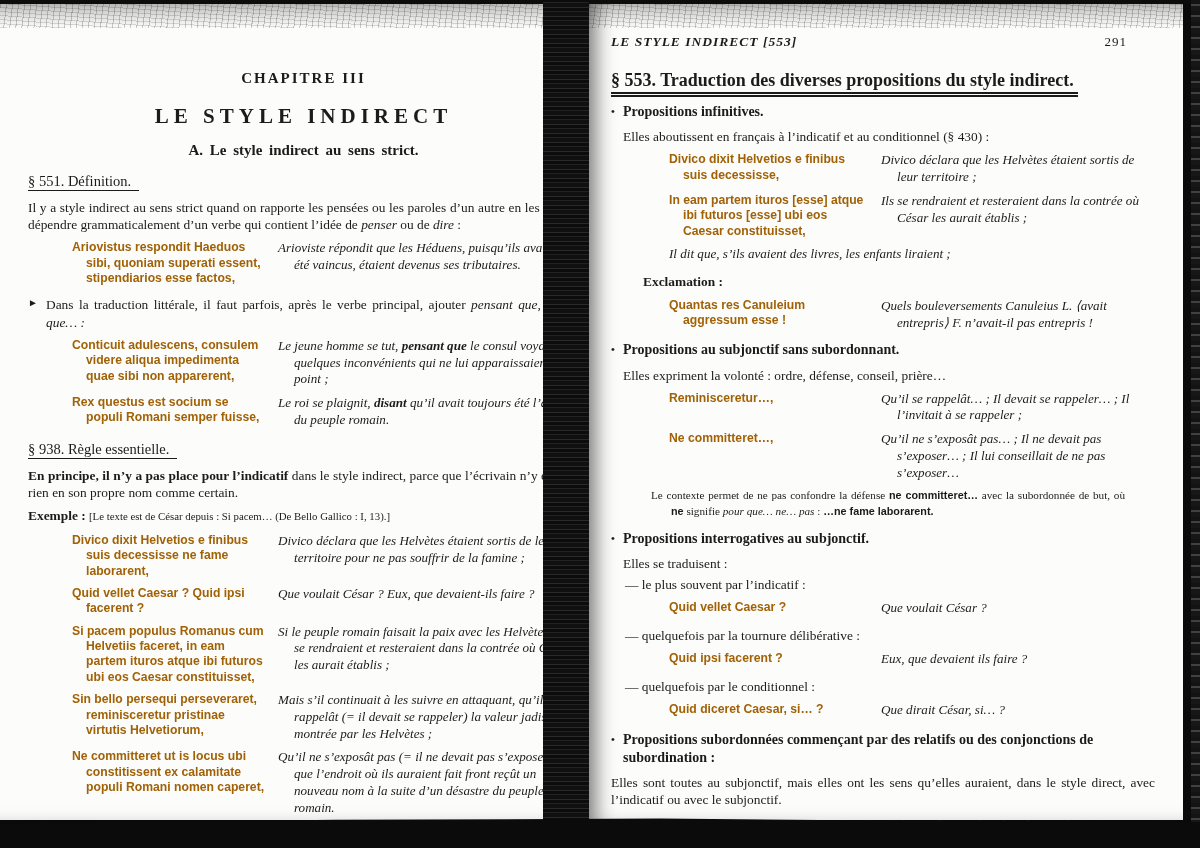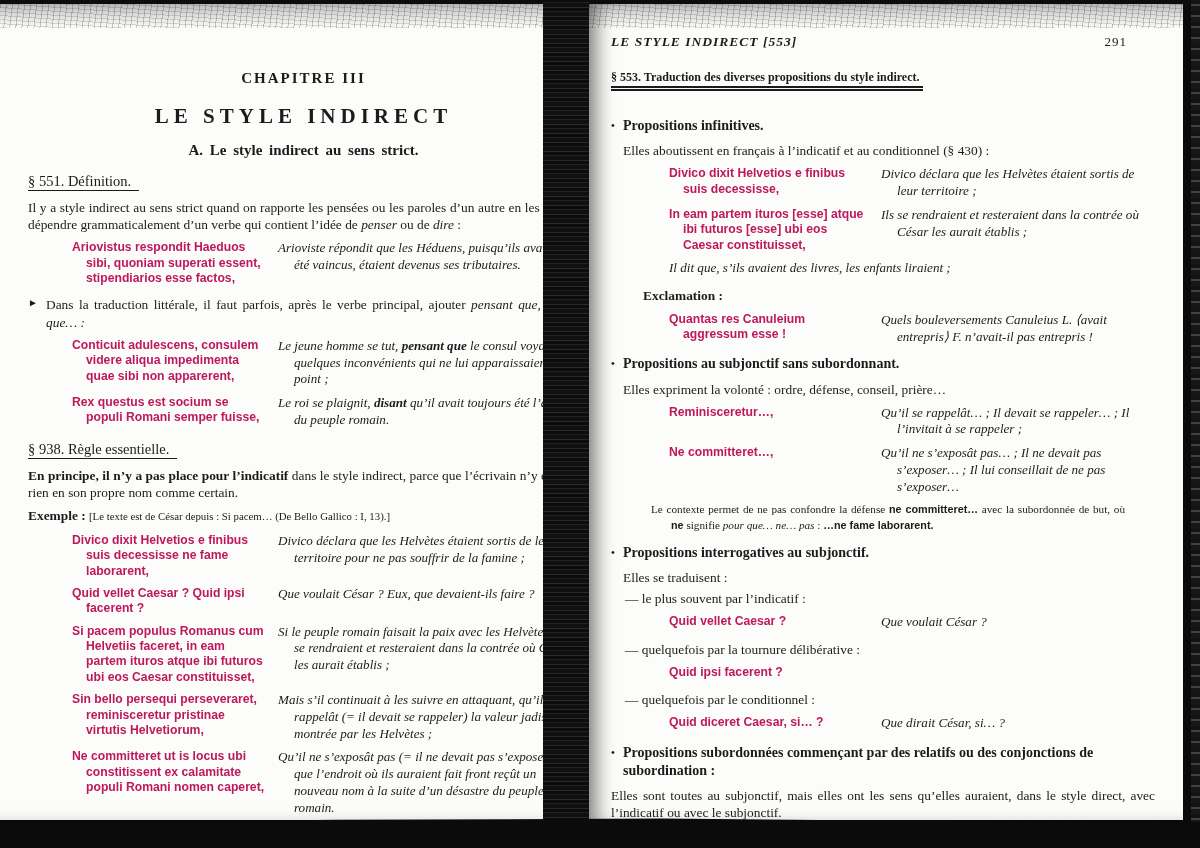--- a/index.html
+++ b/index.html
@@ -25,33 +25,33 @@
   .inner-r{padding:30px 28px 0 22px;}
 
   .chapter{text-align:center;font-weight:700;font-size:15px;letter-spacing:2px;margin:0 0 17px 0;}
   .main-title{text-align:center;font-weight:700;font-size:21px;letter-spacing:5px;margin:0 0 13px 0;}
   .sub-title{text-align:center;font-weight:700;font-size:15px;word-spacing:3px;margin:0 0 14px 0;}
   .sec-head{font-weight:400;font-size:14.5px;margin:0 0 9px 0;}
   .sec-head .ul{border-bottom:1.6px solid #1b1b1b;padding:0 8px 1px 0;}
   .body-text{font-size:13.4px;line-height:1.28;text-align:justify;margin:0 0 7px 0;}
   .pair{display:flex;margin:0 0 7px 44px;}
   .latin{flex:0 0 206px;box-sizing:border-box;font-family:"Liberation Sans",sans-serif;font-weight:700;
-         font-size:12.2px;line-height:1.26;color:#be185d;padding-left:14px;text-indent:-14px;padding-right:10px;}
+         font-size:12.2px;line-height:1.26;color:#a16207;padding-left:14px;text-indent:-14px;padding-right:10px;}
   .french{flex:1;font-style:italic;font-size:13.1px;line-height:1.28;padding-left:16px;text-indent:-16px;}
   .bold-it{font-weight:700;}
   .marked{position:relative;padding-left:18px;}
   .marker{position:absolute;left:0;top:1px;font-size:10px;font-style:normal;}
   .exemple-line{font-size:13.4px;margin:0 0 9px 0;}
   .exemple-label{font-weight:700;}
   .exemple-note{font-size:10.8px;}
 
   .head-row{display:flex;justify-content:space-between;align-items:baseline;margin:0 0 20px 0;padding-right:28px;}
   .running-head{font-style:italic;font-weight:700;font-size:13.5px;letter-spacing:1px;}
   .pageno{font-size:13px;letter-spacing:1px;}
-  .s553{font-weight:700;font-size:12px;margin:0 0 32px 0;}
+  .s553{font-weight:700;font-size:18px;margin:0 0 12px 0;}
   .s553 .ul2{border-bottom:5px double #1b1b1b;padding:0 4px 2px 0;}
   .bullet-head{font-weight:700;font-size:14px;margin:0 0 7px 0;position:relative;padding-left:12px;line-height:1.3;}
   .bullet{position:absolute;left:0;top:1px;font-size:11px;}
   .r-sub{margin-left:12px;}
   .dash-line{margin-left:14px;margin-bottom:7px;}
   #right-page .pair{margin-left:58px;}
   #right-page .latin{flex:0 0 212px;}
   .small-note{font-size:11.2px;line-height:1.4;text-align:justify;margin:1px 30px 10px 40px;padding-left:20px;text-indent:-20px;}
   .sans-b{font-family:"Liberation Sans",sans-serif;font-weight:700;font-size:10.8px;}
   .mb4{margin-bottom:4px;} .mb10{margin-bottom:10px;} .mb12{margin-bottom:12px;}
@@ -172,20 +172,21 @@
 
       <p class="body-text dash-line">— le plus souvent par l’indicatif :</p>
       <div class="pair mb10">
         <div class="latin">Quid vellet Caesar ?</div>
         <div class="french">Que voulait César ?</div>
       </div>
 
       <p class="body-text dash-line">— quelquefois par la tournure délibérative :</p>
       <div class="pair mb10">
         <div class="latin">Quid ipsi facerent ?</div>
+        <div class="french">Eux, que devaient ils faire ?</div>
       </div>
 
       <p class="body-text dash-line">— quelquefois par le conditionnel :</p>
       <div class="pair mb12">
         <div class="latin">Quid diceret Caesar, si… ?</div>
         <div class="french">Que dirait César, si… ?</div>
       </div>
 
       <div class="bullet-head"><span class="bullet">•</span><span>Propositions subordonnées commençant par des relatifs ou des conjonctions de subordination :</span></div>
       <p class="body-text">Elles sont toutes au subjonctif, mais elles ont les sens qu’elles auraient, dans le style direct, avec l’indicatif ou avec le subjonctif.</p>

